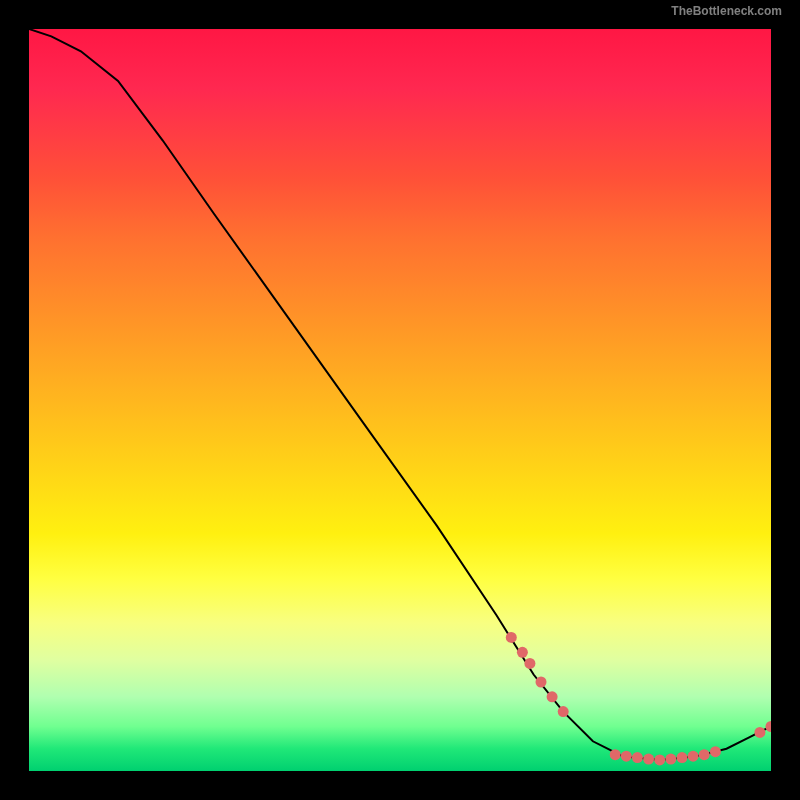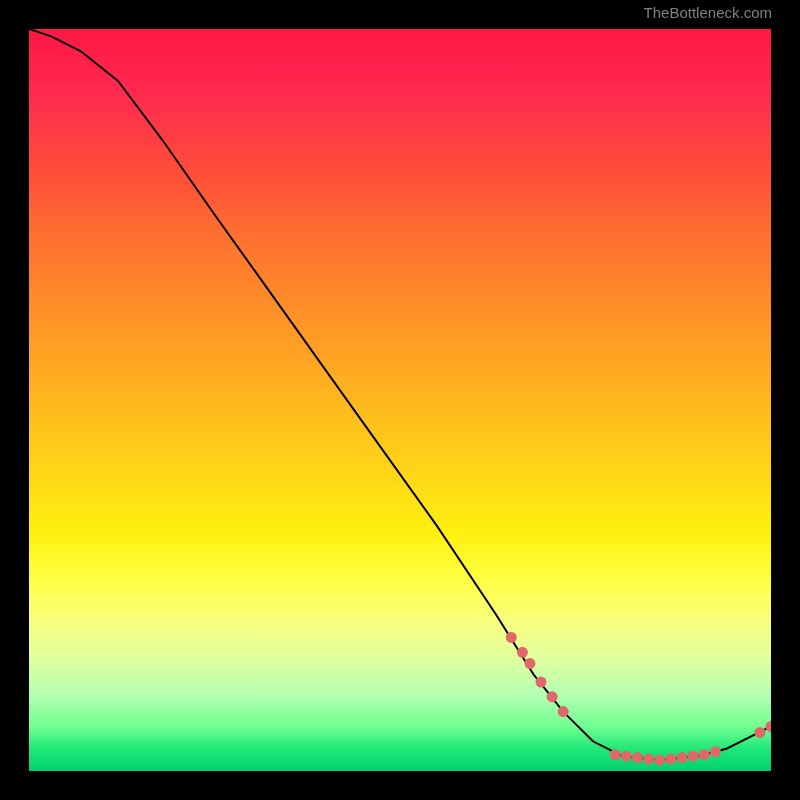--- a/index.html
+++ b/index.html
@@ -6,24 +6,24 @@
   body {
     width: 800px;
     height: 800px;
     background: #000;
     position: relative;
     font-family: Arial, sans-serif;
   }
   .attribution {
     position: absolute;
     top: 4px;
-    right: 28px;
+    right: 18px;
     color: #808080;
-    font-size: 15px;
-    font-weight: normal;
+    font-size: 12px;
+    font-weight: bold;
     z-index: 10;
   }
   .plot-area {
     position: absolute;
     left: 29px;
     top: 29px;
     width: 742px;
     height: 742px;
   }
   .gradient-bg {

